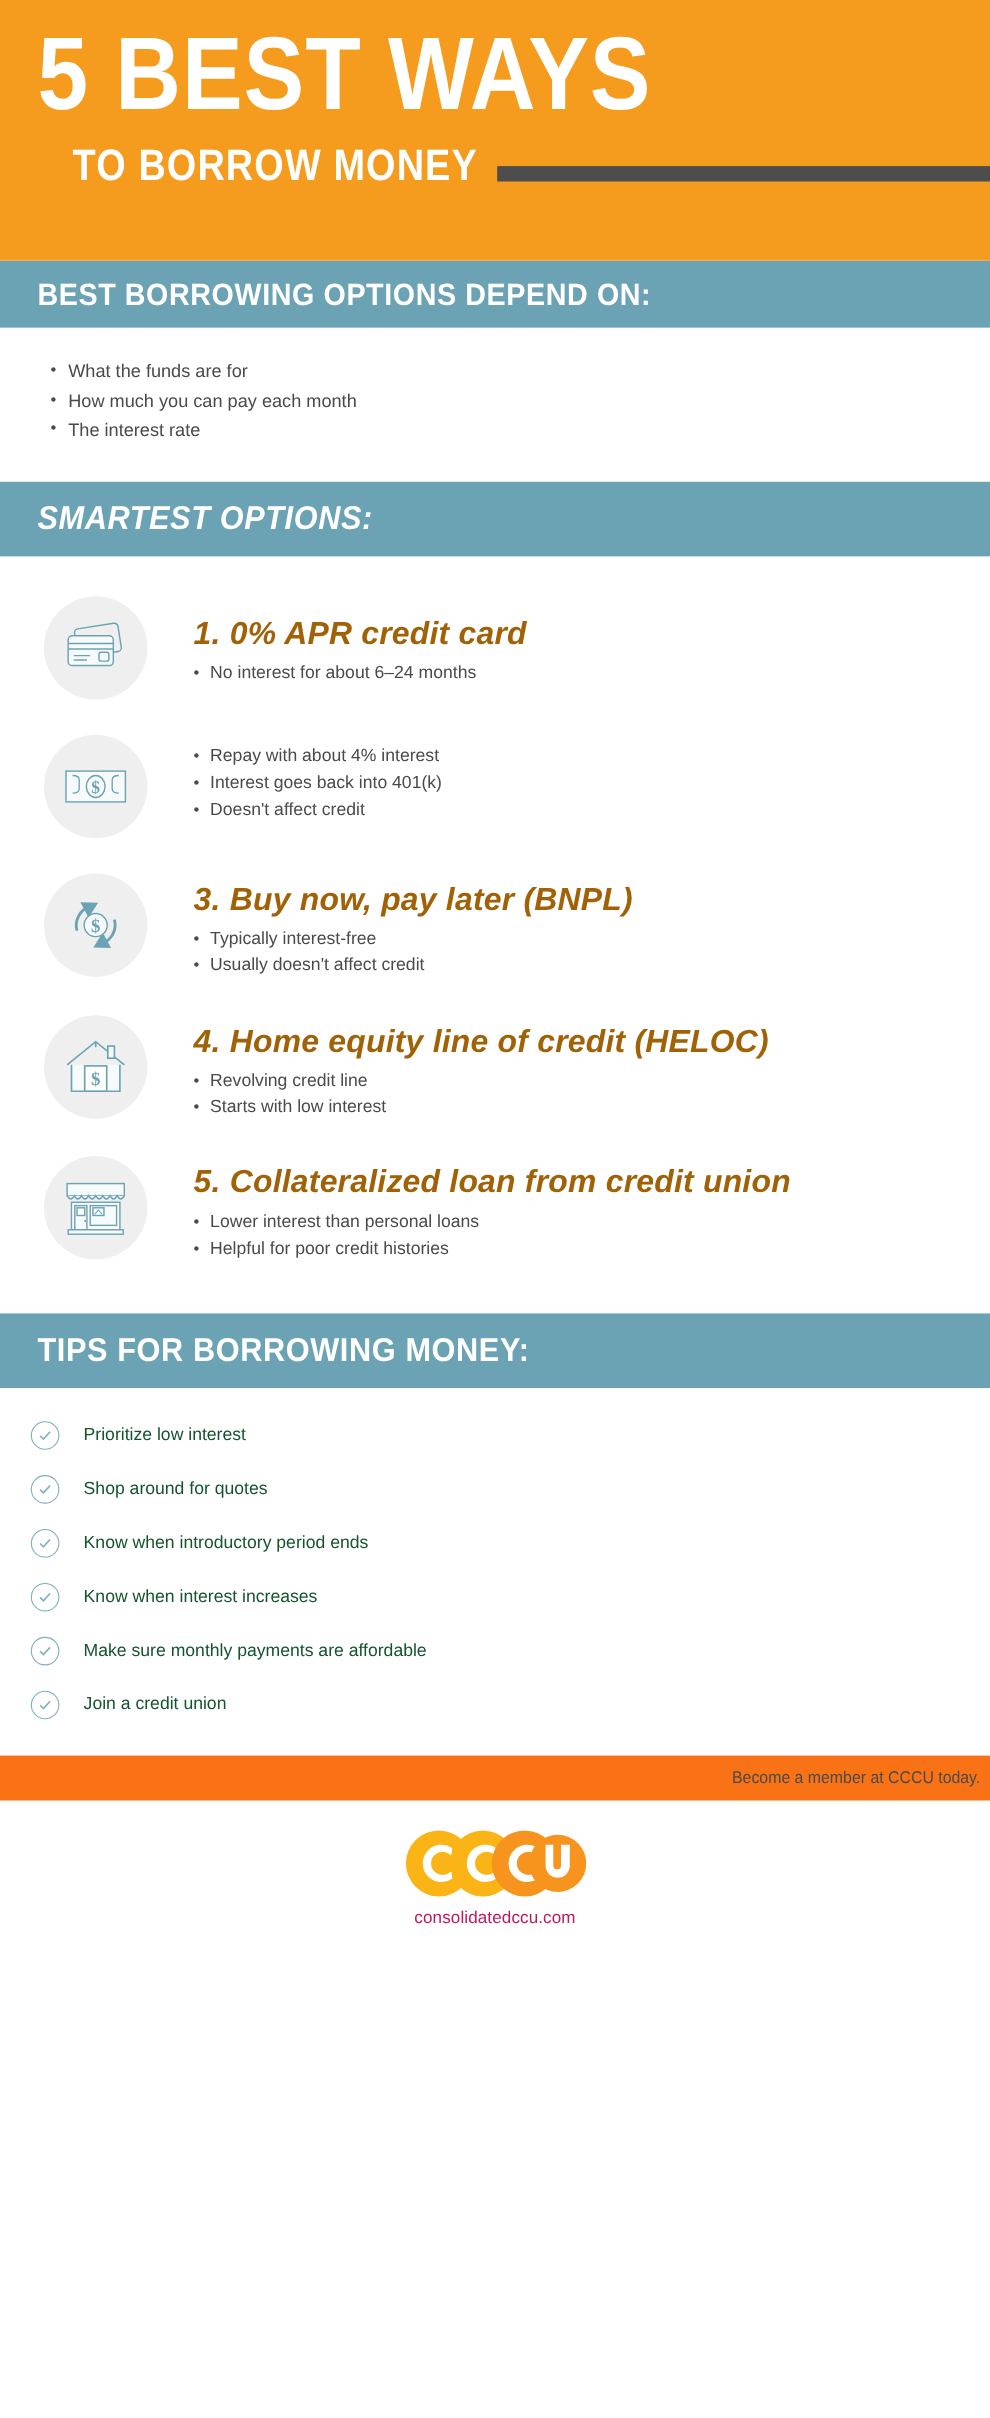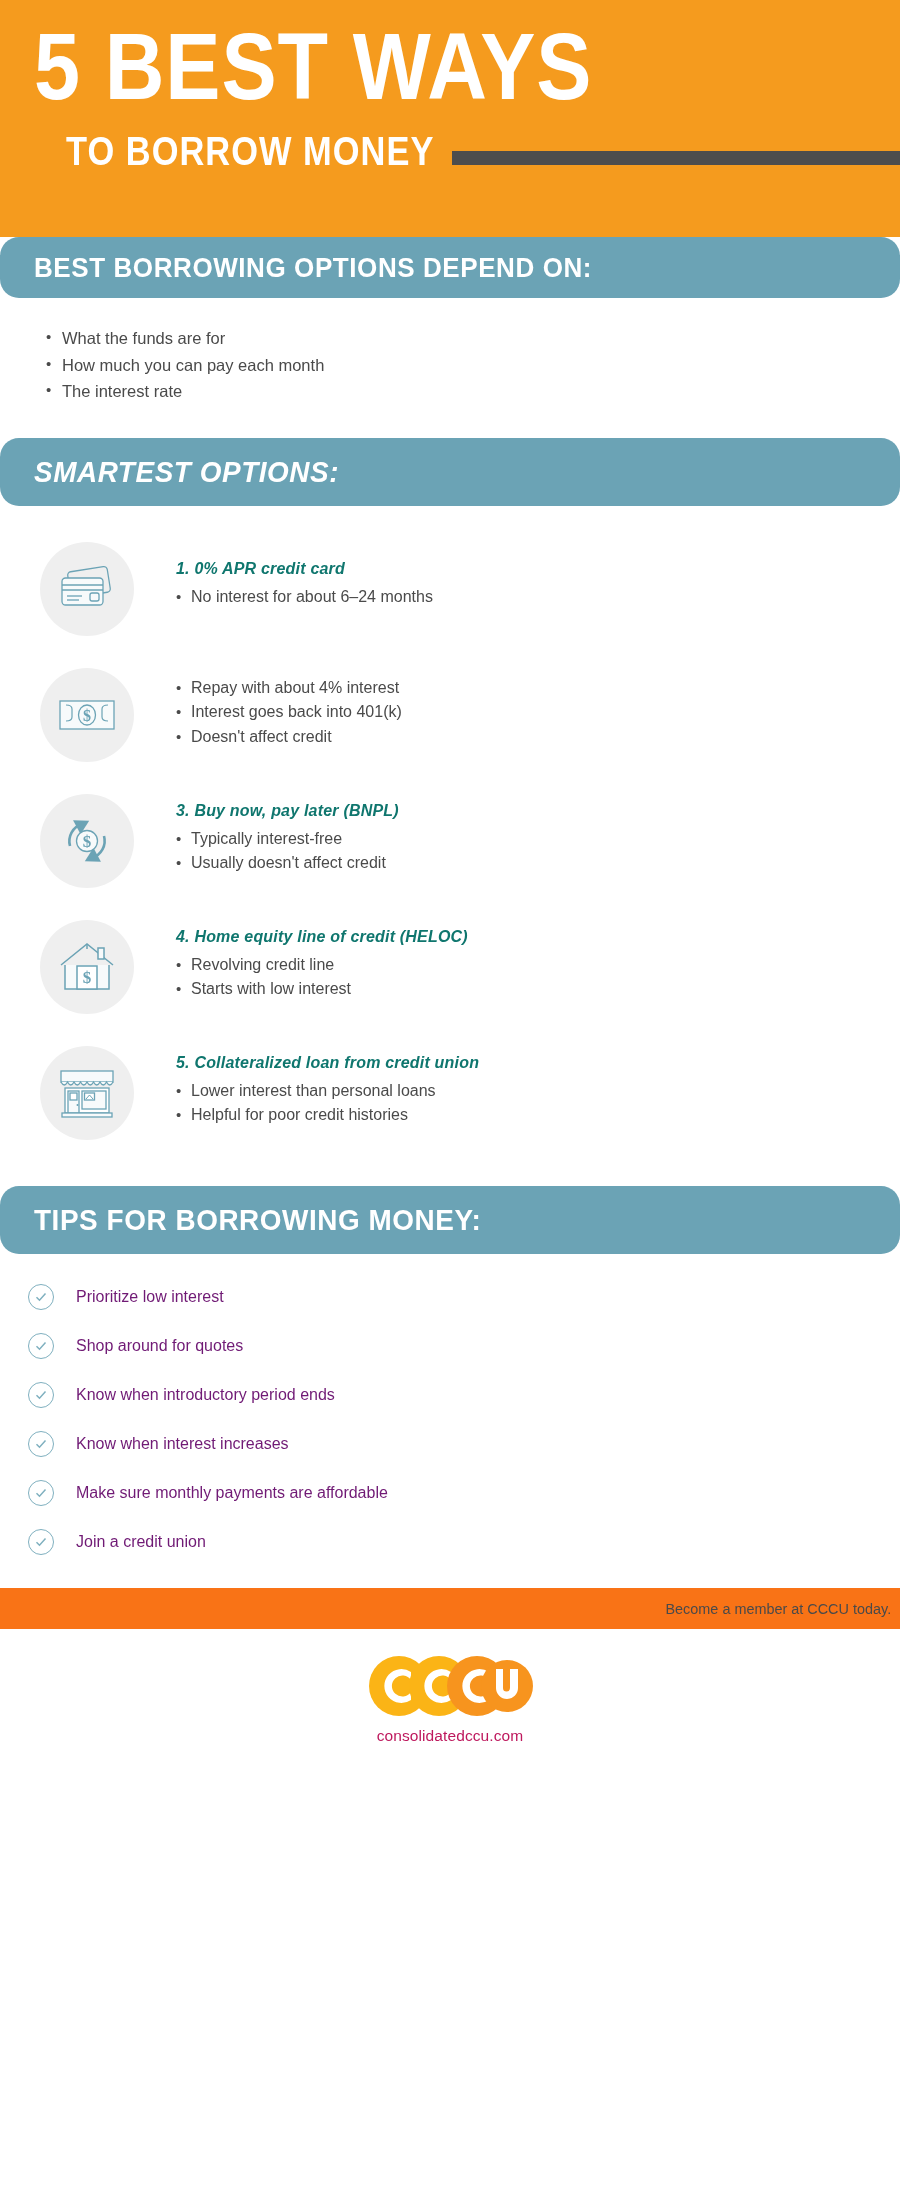--- a/index.html
+++ b/index.html
@@ -56,21 +56,20 @@
     top: 6px;
   }
 
   
   .bar {
     background: #6ba3b5;
     width: 100%;
     display: flex;
     align-items: center;
     padding-left: 34px;
-    border-radius: 19px;
   }
   .bar-text {
     color: #ffffff;
     font-weight: 700;
     letter-spacing: 0.6px;
   }
   .bar-1 { height: 61px; }
   .bar-1 .bar-text { font-size: 28px; transform: scaleX(0.93); transform-origin: left center; }
   .bar-2 { height: 68px; font-style: italic; }
   .bar-2 .bar-text { font-size: 30px; transform: scaleX(0.93); transform-origin: left center; }
@@ -106,22 +105,22 @@
     border-radius: 50%;
     background: #efefef;
     display: flex; align-items: center; justify-content: center;
     margin-right: 42px;
   }
   .icon-circle svg { display: block; }
   .option-body { padding-top: 8px; }
   .option-title {
     font-style: italic;
     font-weight: 700;
-    font-size: 16px;
-    color: #0f766e;
+    font-size: 29px;
+    color: #a16207;
     letter-spacing: 0.2px;
     margin-bottom: 7px;
     white-space: nowrap;
   }
   .option-bullets .bullet-li { font-size: 16px; line-height: 1.52; }
   .option-bullets .bullet-dot { width: 15px; flex: 0 0 15px; }
 
   
   .row-h1 .option-body { padding-top: 18px; }
   .row-h2 .option-body { padding-top: 8px; }
@@ -139,21 +138,21 @@
   }
   .tip-row:last-child { margin-bottom: 0; }
   .check-circle {
     width: 26px; height: 26px; flex: 0 0 26px;
     border-radius: 50%;
     border: 1.4px solid #7fb0bf;
     display: flex; align-items: center; justify-content: center;
     margin-right: 22px;
   }
   .check-circle svg { display: block; }
-  .tip-text { font-size: 16px; color: #701a75; }
+  .tip-text { font-size: 16px; color: #14532d; }
 
   
   .cta-strip {
     background: #f97316;
     height: 41px;
     display: flex; align-items: center; justify-content: flex-end;
   }
   .cta-text { font-size: 15.5px; color: #4a4a4a; transform: scaleX(0.93); }
   .footer { background: #fff; padding-top: 26px; text-align: center; }
   .logo-wrap { display: flex; justify-content: center; }

